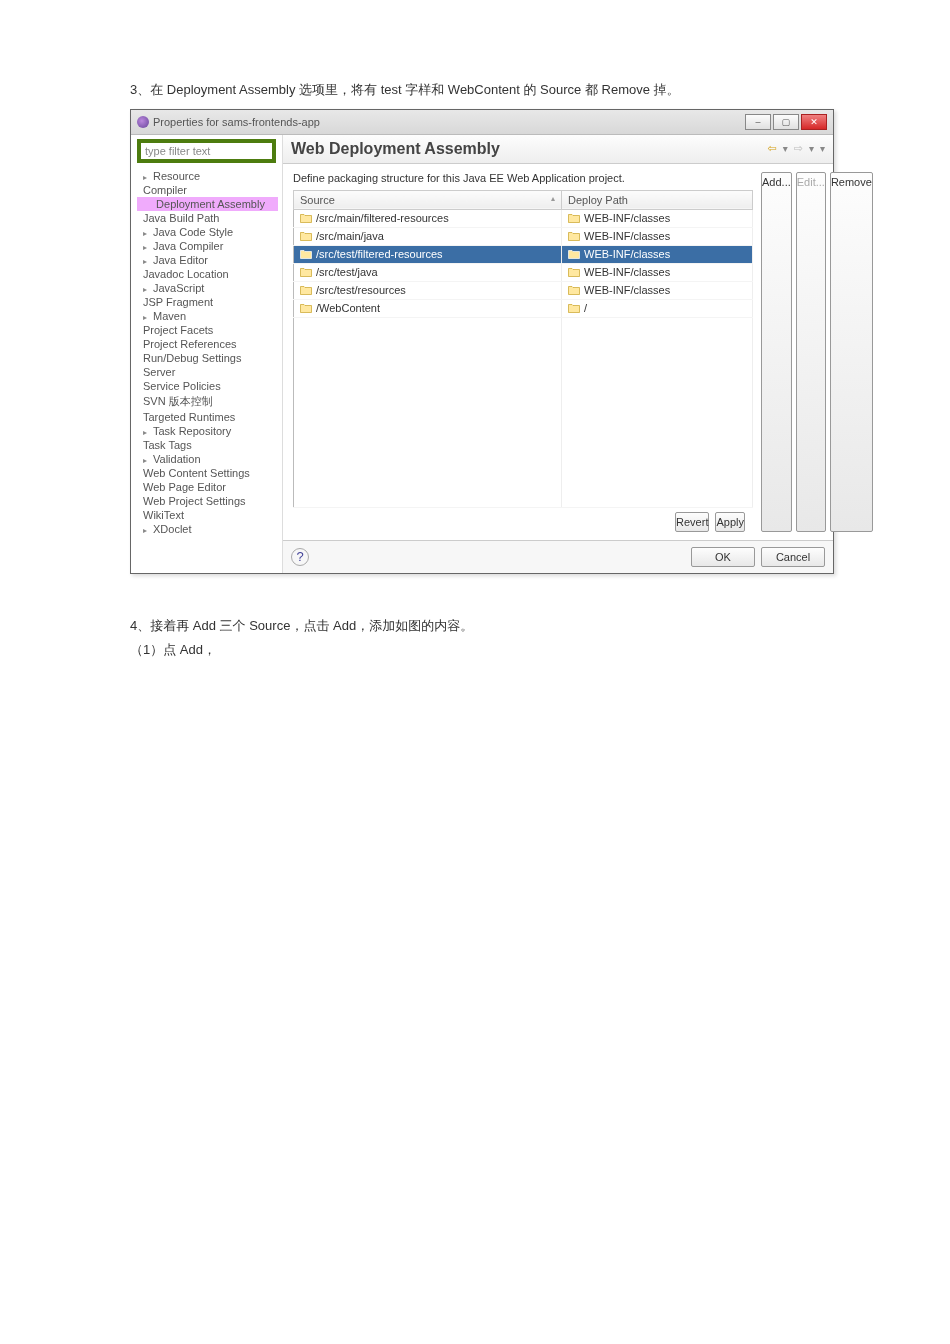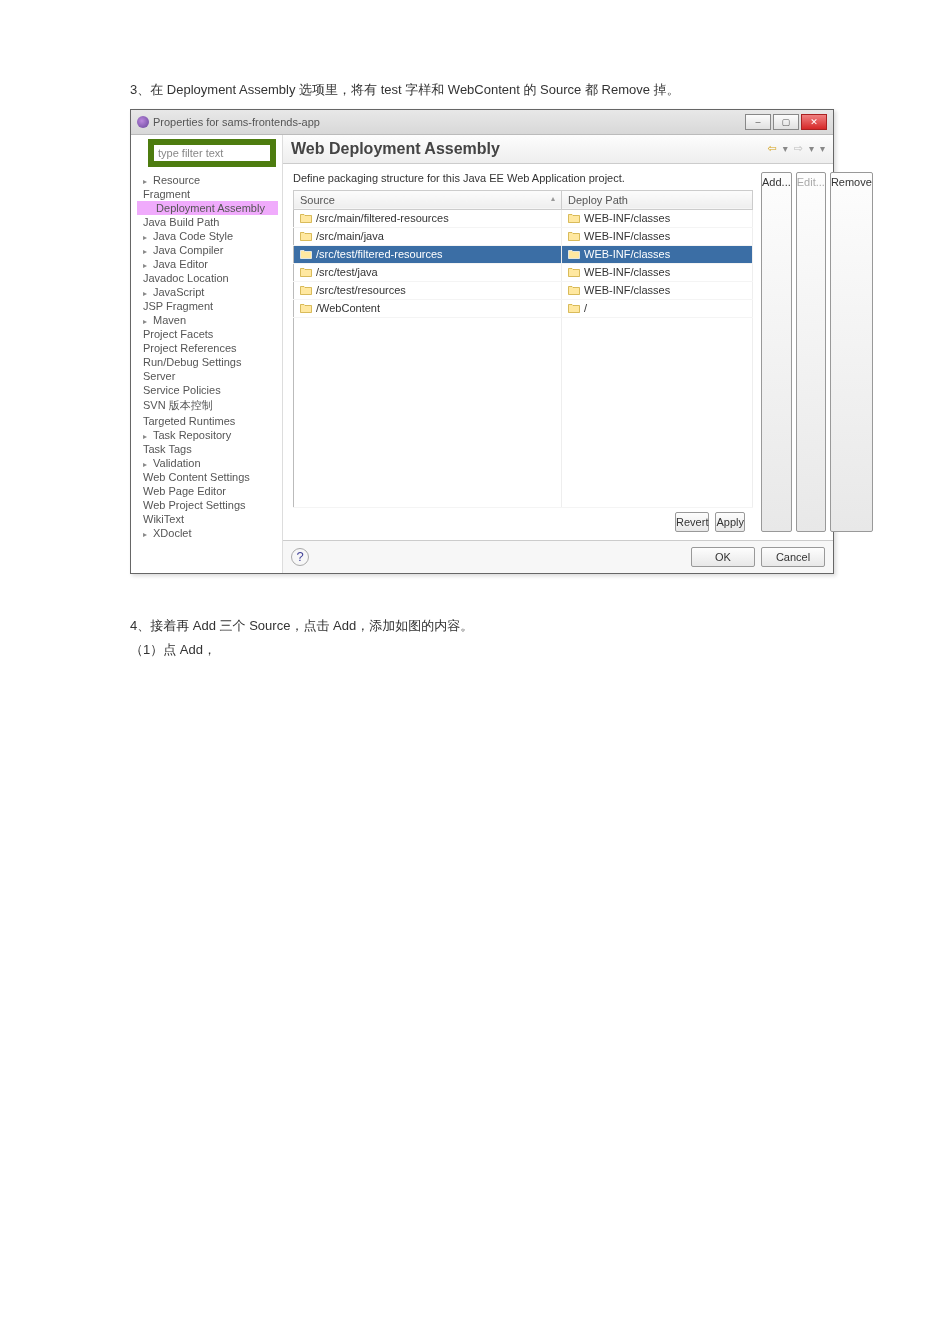--- a/index.html
+++ b/index.html
@@ -4,21 +4,21 @@
 <style>
 * { box-sizing: border-box; margin: 0; padding: 0; }
 body { font-family: "Microsoft YaHei", sans-serif; background: #fff; width: 950px; height: 1344px; padding: 80px 100px 40px 130px; font-size: 13px; color: #333; }
 .caption { margin-bottom: 8px; line-height: 1.6; }
 .window { border: 1px solid #666; background: #f7f7f7; width: 704px; box-shadow: 2px 2px 4px rgba(0,0,0,0.15); }
 .titlebar { background: linear-gradient(#e8e8e8,#d8d8d8); border-bottom: 1px solid #bbb; font-size: 11px; color: #555; padding: 4px 6px; display: flex; align-items: center; justify-content: space-between; }
 .titlebar-ctrls { display: flex; gap: 2px; }
 .ctrl { width: 26px; height: 16px; border: 1px solid #888; background: linear-gradient(#fcfcfc,#e0e0e0); font-size: 9px; display: flex; align-items: center; justify-content: center; }
 .ctrl.close { background: linear-gradient(#f08080,#d62828); color: #fff; border-color: #a22; }
 .window-body { display: flex; background: #fff; }
-.filter-wrap { border: 6px solid #4d7c0f; margin: 4px 6px 4px 17px; }
+.filter-wrap { border: 4px solid #4d7c0f; margin: 4px 6px 4px 6px; }
 .filter { border: none; font-size: 11px; padding: 2px 4px; width: 100%; color: #888; }
 .sidebar { width: 152px; font-size: 11px; color: #555; padding: 0 0 6px 0; border-right: 1px solid #ddd; }
 .sidebar-tree { padding: 2px 4px 4px 6px; }
 .tree-item { padding: 1px 0 1px 6px; cursor: pointer; white-space: nowrap; }
 .tree-item.sel { background: #f0abfc; text-align: center; }
 .tree-item.exp::before { content: "▸"; font-size: 8px; color: #888; margin-right: 2px; display: inline-block; width: 8px; }
 .main { flex: 1; display: flex; flex-direction: column; }
 .main-header { background: linear-gradient(#fdfdfd,#eee); border-bottom: 1px solid #ccc; padding: 5px 8px; display: flex; align-items: center; justify-content: space-between; }
 .main-header h3 { font-size: 16px; color: #444; font-weight: bold; }
 .header-icons { display: flex; gap: 6px; align-items: center; font-size: 10px; color: #888; }
@@ -63,21 +63,21 @@
       <span class="ctrl close">✕</span>
     </span>
   </div>
   <div class="window-body">
     <div class="sidebar">
       <div class="filter-wrap">
         <input class="filter" value="type filter text" style="">
       </div>
       <div class="sidebar-tree" id="tree">
           <div class="tree-item exp">Resource</div>
-          <div class="tree-item">Fragment</div>
+          <div class="tree-item">Compiler</div>
           <div class="tree-item sel">Deployment Assembly</div>
           <div class="tree-item">Java Build Path</div>
           <div class="tree-item exp">Java Code Style</div>
           <div class="tree-item exp">Java Compiler</div>
           <div class="tree-item exp">Java Editor</div>
           <div class="tree-item">Javadoc Location</div>
           <div class="tree-item exp">JavaScript</div>
           <div class="tree-item">JSP Fragment</div>
           <div class="tree-item exp">Maven</div>
           <div class="tree-item">Project Facets</div>

